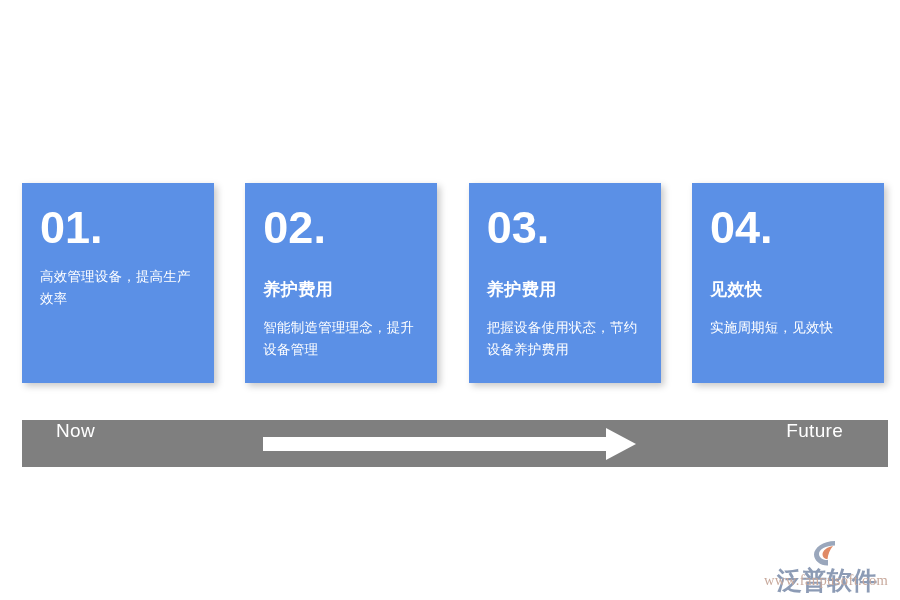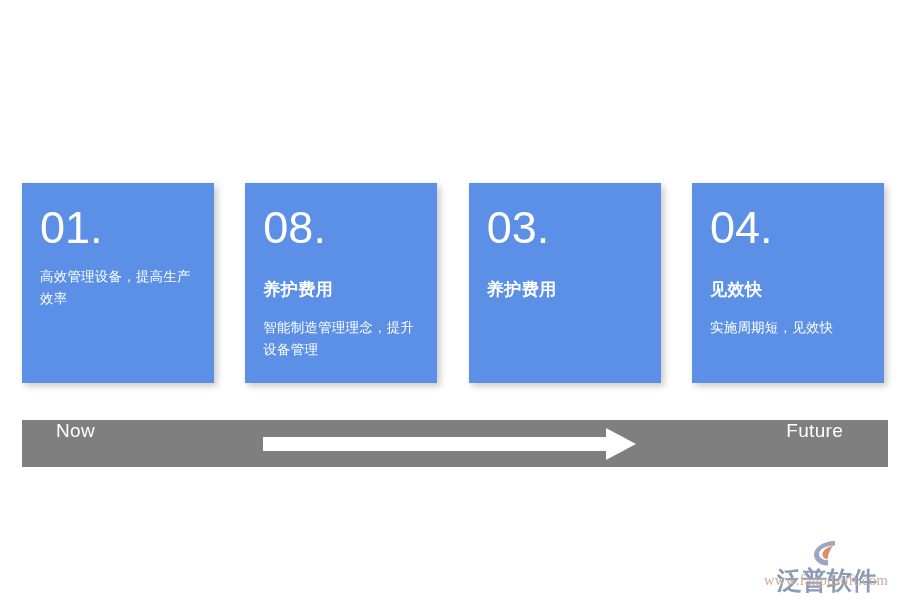--- a/index.html
+++ b/index.html
@@ -40,21 +40,21 @@
     box-shadow: 3px 3px 7px rgba(0,0,0,0.22);
     box-sizing: border-box;
     padding: 18px 16px 0 16px;
     position: relative;
   }
 
   .card-number {
     font-size: 45px;
     line-height: 1.0;
     color: #ffffff;
-    font-weight: 400;
+    font-weight: 700;
     letter-spacing: 0px;
     font-family: "Liberation Sans", "DejaVu Sans", sans-serif;
     margin: 0 0 0 2px;
     padding-top: 4px;
   }
 
   .card-title {
     font-size: 17px;
     font-weight: bold;
     color: #ffffff;
@@ -151,28 +151,29 @@
 <div id="stage">
 
   <div class="cards-row">
 
     <div class="card">
       <div class="card-number">01.</div>
       <div class="card-desc">高效管理设备，提高生产效率</div>
     </div>
 
     <div class="card">
-      <div class="card-number">08.</div>
+      <div class="card-number">02.</div>
       <div class="card-title">养护费用</div>
       <div class="card-desc">智能制造管理理念，提升设备管理</div>
     </div>
 
     <div class="card">
       <div class="card-number">03.</div>
       <div class="card-title">养护费用</div>
+      <div class="card-desc">把握设备使用状态，节约设备养护费用</div>
     </div>
 
     <div class="card">
       <div class="card-number">04.</div>
       <div class="card-title">见效快</div>
       <div class="card-desc">实施周期短，见效快</div>
     </div>
 
   </div>
 

